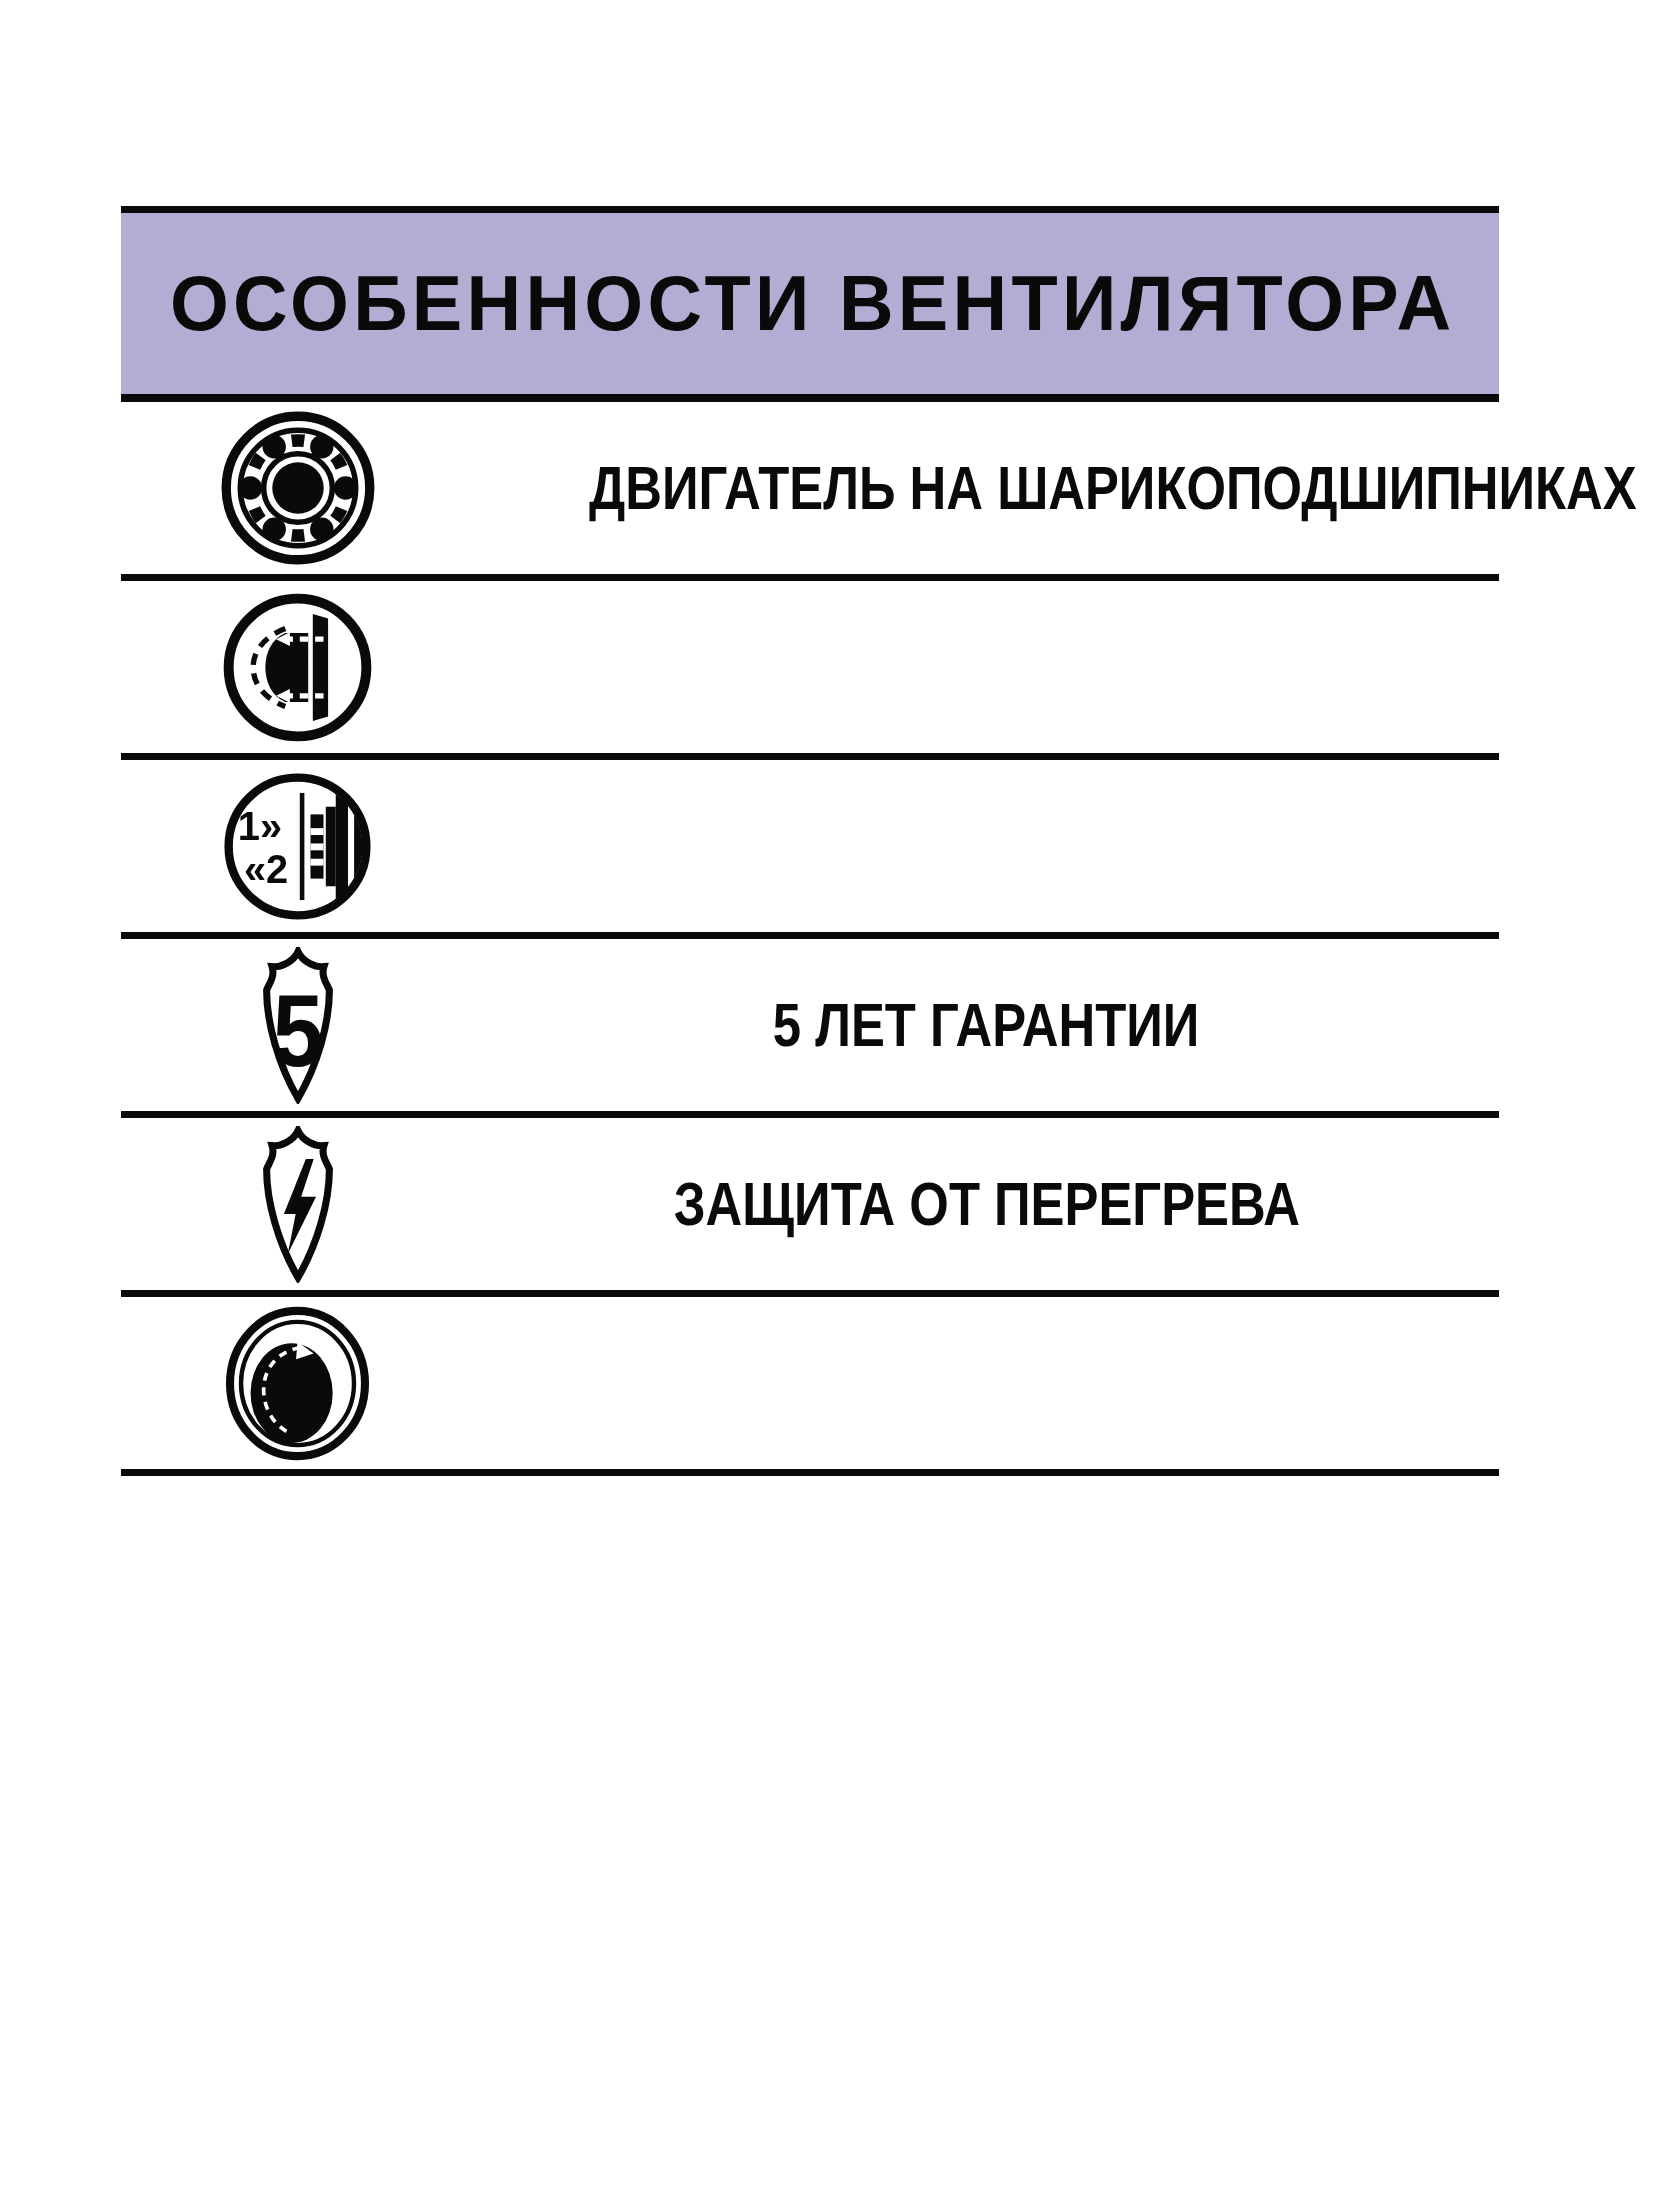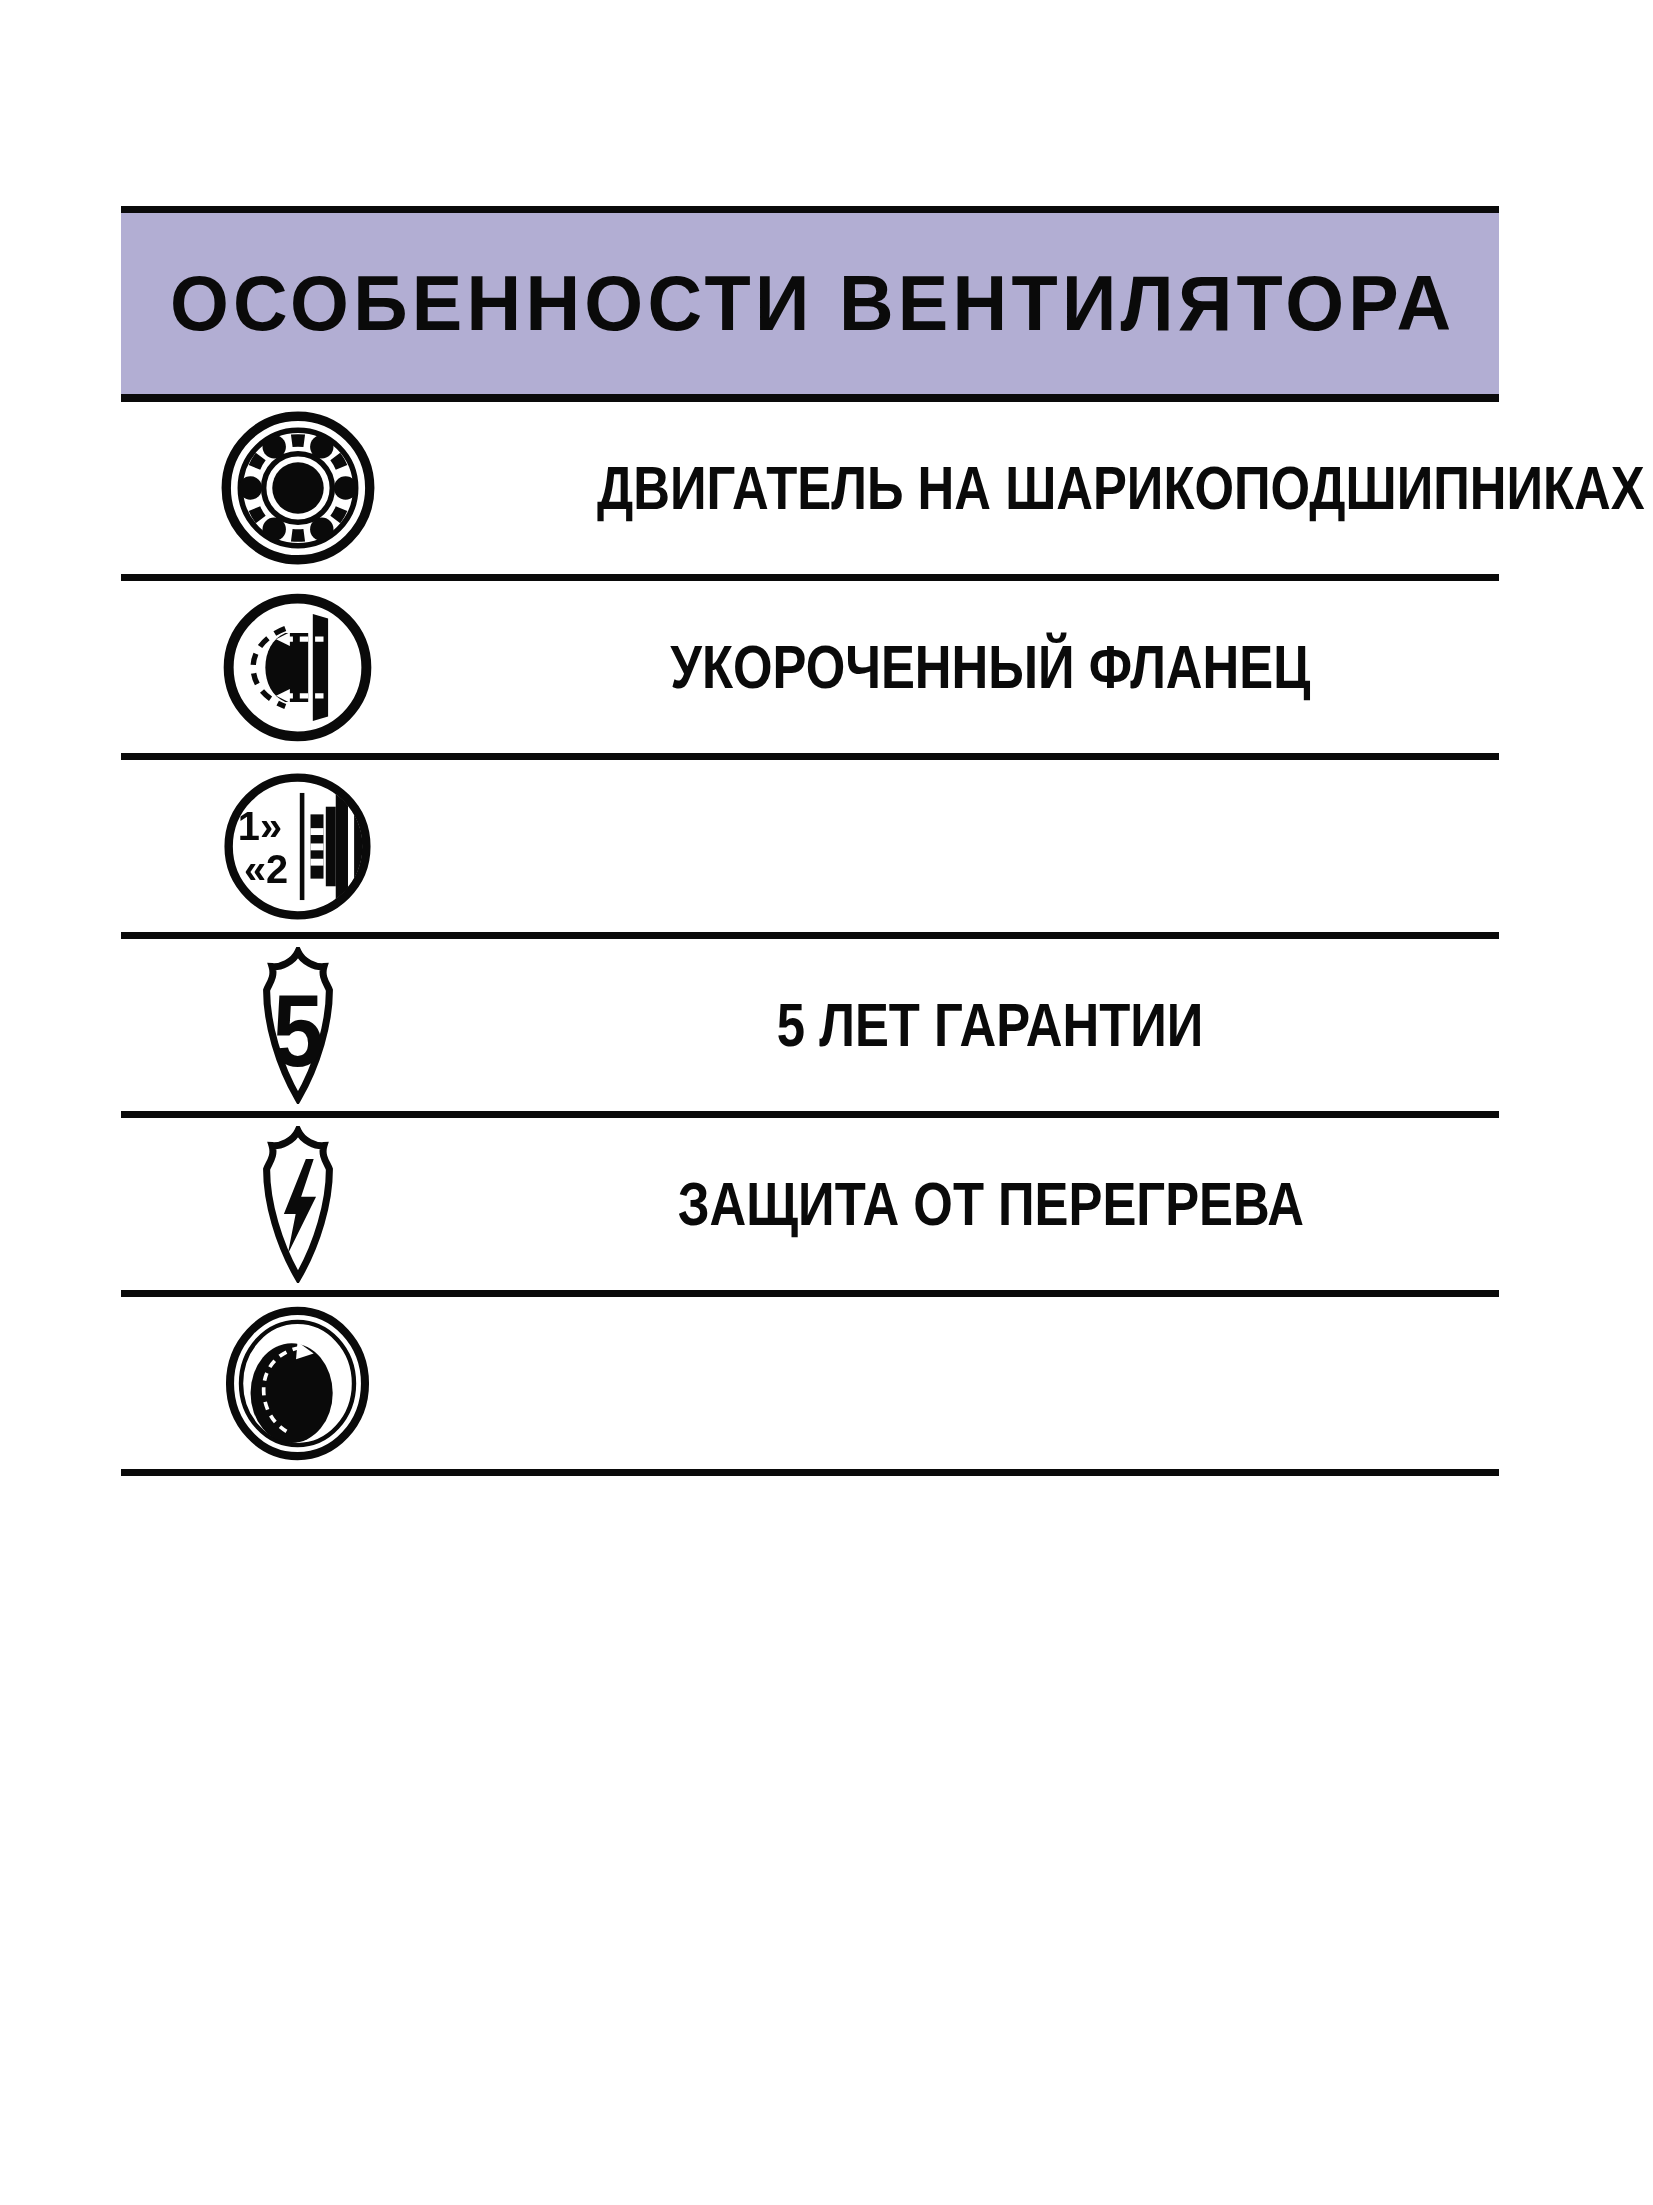--- a/index.html
+++ b/index.html
@@ -30,21 +30,20 @@
     letter-spacing:4.4px;
     white-space:nowrap;
     transform:scaleX(0.97);
     transform-origin:center;
   }
   .row{
     height:172px;
     display:flex;
     align-items:center;
     border-bottom:7.4px solid #0a0a0a;
-    gap:8px;
   }
   .icon-cell{
     width:353px;
     flex:0 0 353px;
     display:flex;align-items:center;justify-content:center;
   }
   .icon-cell svg{display:block;}
   .text-cell{
     flex:1;
     text-align:center;
@@ -112,23 +111,20 @@
           <path class="icf" d="M114 55 L84 55 C67 62 58 80 58 100 C58 120 67 138 84 145 L114 145 Z"></path>
           <path class="ic" d="M84 49 C55 60 42 80 42 100 C42 120 55 140 84 151" stroke-width="7" stroke-dasharray="15 11"></path>
           <g>
             <line class="icw" x1="134" y1="63" x2="88" y2="63" stroke-width="7" stroke-dasharray="11 9"></line>
             <polygon class="icwf" points="72,63 90,54 90,72"></polygon>
             <line class="icw" x1="134" y1="137" x2="88" y2="137" stroke-width="7" stroke-dasharray="11 9"></line>
             <polygon class="icwf" points="72,137 90,128 90,146"></polygon>
           </g>
         </svg>
       </div>
-      <div class="text-cell">
-        <span class="label">УКОРОЧЕННЫЙ ФЛАНЕЦ</span>
-      </div>
     </div>
 
     <div class="row">
       <div class="icon-cell">
         <svg width="153" height="153" viewBox="0 0 200 200">
           <defs>
               <clipPath id="clip-ts">
                 <circle cx="100" cy="100" r="85"></circle>
               </clipPath>
             </defs>

